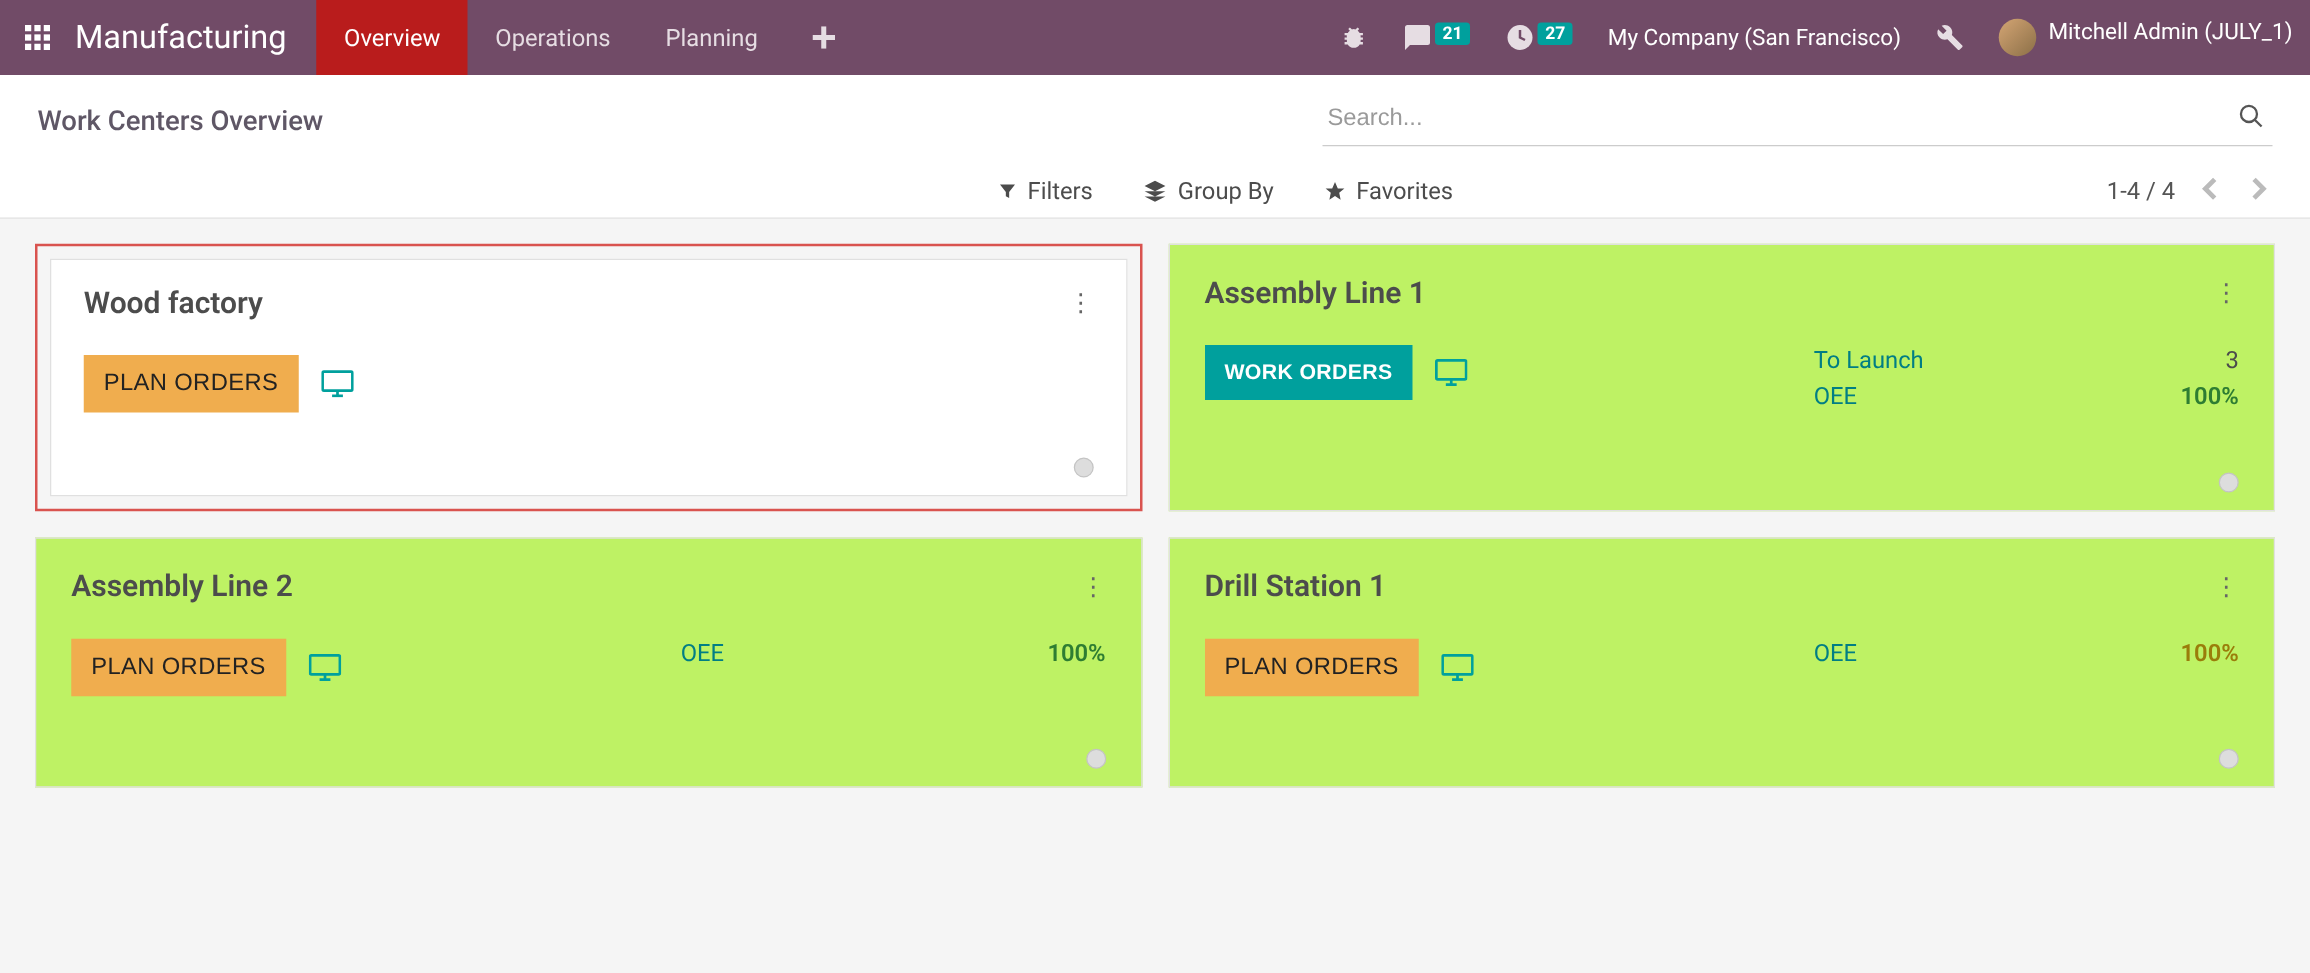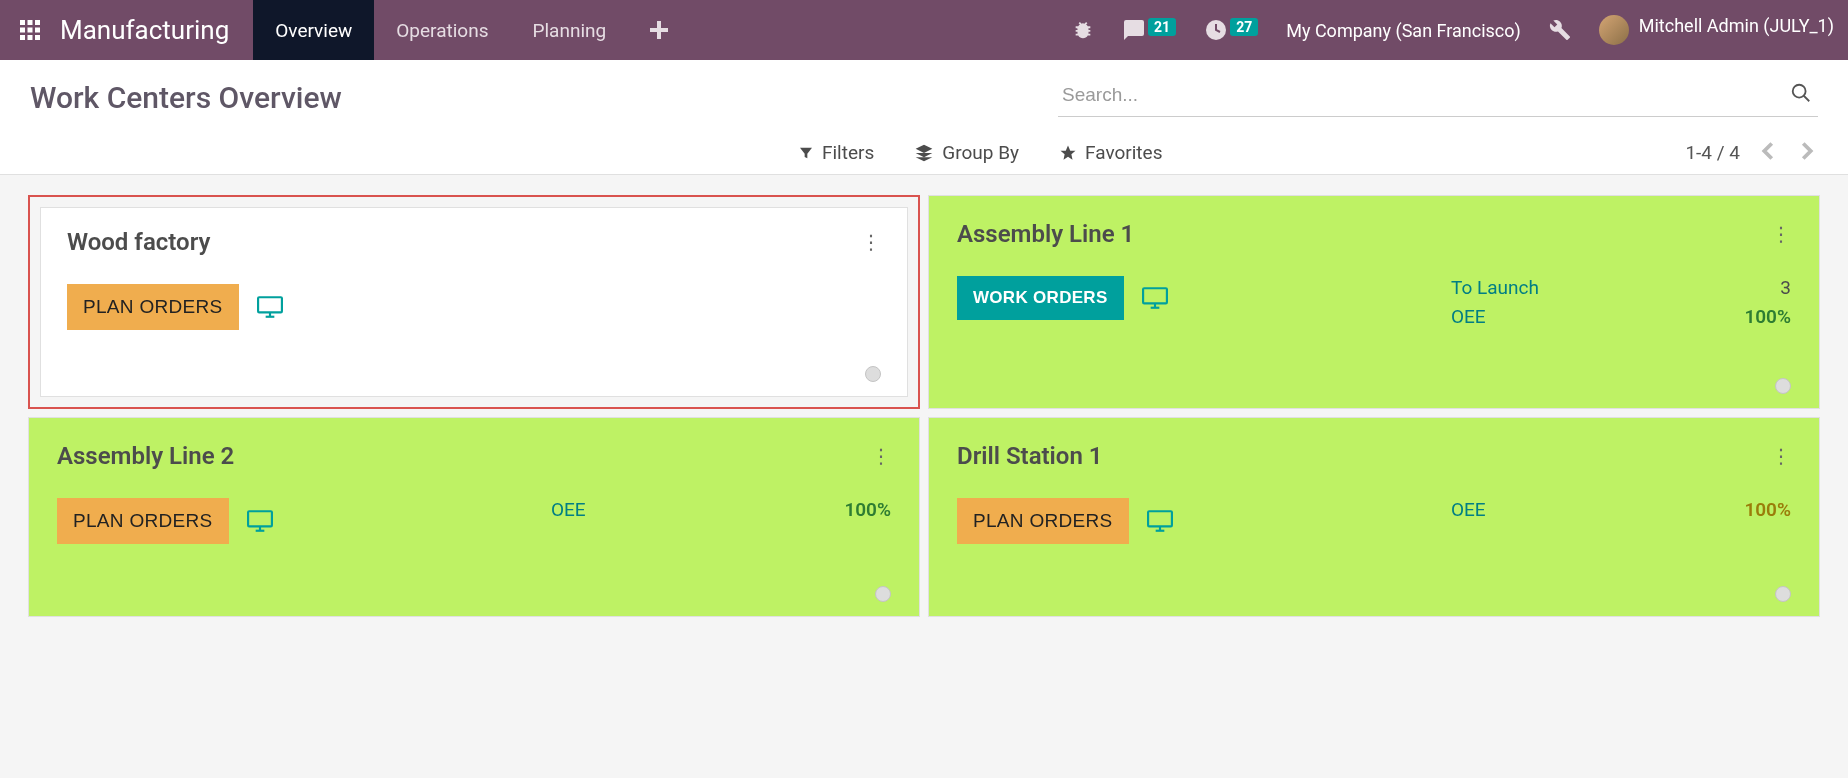--- a/index.html
+++ b/index.html
@@ -3,42 +3,42 @@
 <meta charset="utf-8">
 <style>
 * { box-sizing: border-box; margin: 0; padding: 0; }
 body { font-family: -apple-system, BlinkMacSystemFont, "Segoe UI", Roboto, Helvetica, Arial, sans-serif; background: #f5f5f5; color: #4c4c4c; width: 1848px; }
 
 
 .navbar { background: #714b67; height: 60px; display: flex; align-items: center; color: #fff; font-size: 19px; }
 .navbar .apps-icon { width: 60px; display: flex; align-items: center; justify-content: center; cursor: pointer; }
 .navbar .brand { font-size: 26px; padding: 0 24px 0 0; cursor: pointer; }
 .navbar .nav-item { padding: 0 22px; height: 60px; display: flex; align-items: center; cursor: pointer; color: #e6dde3; }
-.navbar .nav-item.active { background: #0f172a; color: #fff; }
+.navbar .nav-item.active { background: #b91c1c; color: #fff; }
 .navbar .nav-plus { padding: 0 22px; cursor: pointer; font-size: 22px; font-weight: bold; color: #e6dde3; }
 .navbar .spacer { flex: 1; }
 .navbar .right-item { padding: 0 14px; display: flex; align-items: flex-start; cursor: pointer; position: relative; font-size: 18px; }
 .badge { background: #00a09d; color: #fff; font-size: 14px; font-weight: bold; padding: 1px 6px; border-radius: 3px; margin-left: 2px; }
 .avatar { width: 30px; height: 30px; border-radius: 50%; background: linear-gradient(135deg,#d4a574,#8b6f47); margin-right: 10px; display:inline-block; }
 
 
 .control-panel { background: #fff; border-bottom: 1px solid #e0e0e0; padding: 18px 30px 10px 30px; }
 .cp-row1 { display: flex; align-items: center; }
-.page-title { font-size: 30px; color: #5f5766; font-weight: 500; }
+.page-title { font-size: 22px; color: #5f5766; font-weight: 500; }
 .search-wrap { margin-left: auto; width: 760px; position: relative; }
 .search-input { width: 100%; border: none; border-bottom: 1px solid #ccc; font-size: 19px; padding: 6px 40px 10px 4px; outline: none; color: #666; }
 .search-input::placeholder { color: #9a9a9a; }
 .search-icon-right { position: absolute; right: 6px; top: 4px; color: #666; }
 .cp-row2 { display: flex; align-items: center; margin-top: 24px; padding-left: 768px; }
 .filter-btn { display: flex; align-items: center; gap: 8px; font-size: 19px; color: #4c4c4c; margin-right: 40px; cursor: pointer; }
 .pager { margin-left: auto; display: flex; gap: 17px; font-size: 19px; color: #555; }
 .pager-arrow { color: #bbb; font-size: 24px; cursor: pointer; padding: 0 4px; }
 
 
-.kanban { padding: 20px 28px; display: grid; grid-template-columns: 1fr 1fr; gap: 8px; }
+.kanban { padding: 20px 28px; display: grid; grid-template-columns: 1fr 1fr; gap: 21px; }
 .card { background: #bef264; border: 1px solid #e0e0e0; padding: 24px 28px 14px 28px; position: relative; min-height: 200px; display: flex; flex-direction: column; }
 .card.highlighted-wrap { border: 2px solid #d9534f; padding: 10px; background: transparent; }
 .card.highlighted-wrap .inner-card { background:#fff; border:1px solid #e0e0e0; padding: 20px 26px 14px 26px; min-height: 190px; display:flex; flex-direction:column; }
 .card-head { display: flex; align-items: center; }
 .card-title { font-size: 24px; font-weight: 600; color: #4c4c4c; }
 .card-menu { margin-left: auto; color: #666; cursor: pointer; font-size: 20px; line-height: 1; }
 .card-body { display: flex; margin-top: 28px; align-items: flex-start; }
 .card-actions { display: flex; align-items: center; gap: 18px; }
 .btn-plan { background: #f0ad4e; color: #222; font-weight: 400; font-size: 19px; padding: 12px 16px; border: none; cursor: pointer; letter-spacing: 0.3px; }
 .btn-work { background: #00a09d; color: #fff; font-weight: 700; font-size: 17px; padding: 12px 16px; border: none; cursor: pointer; letter-spacing: 0.3px; }

